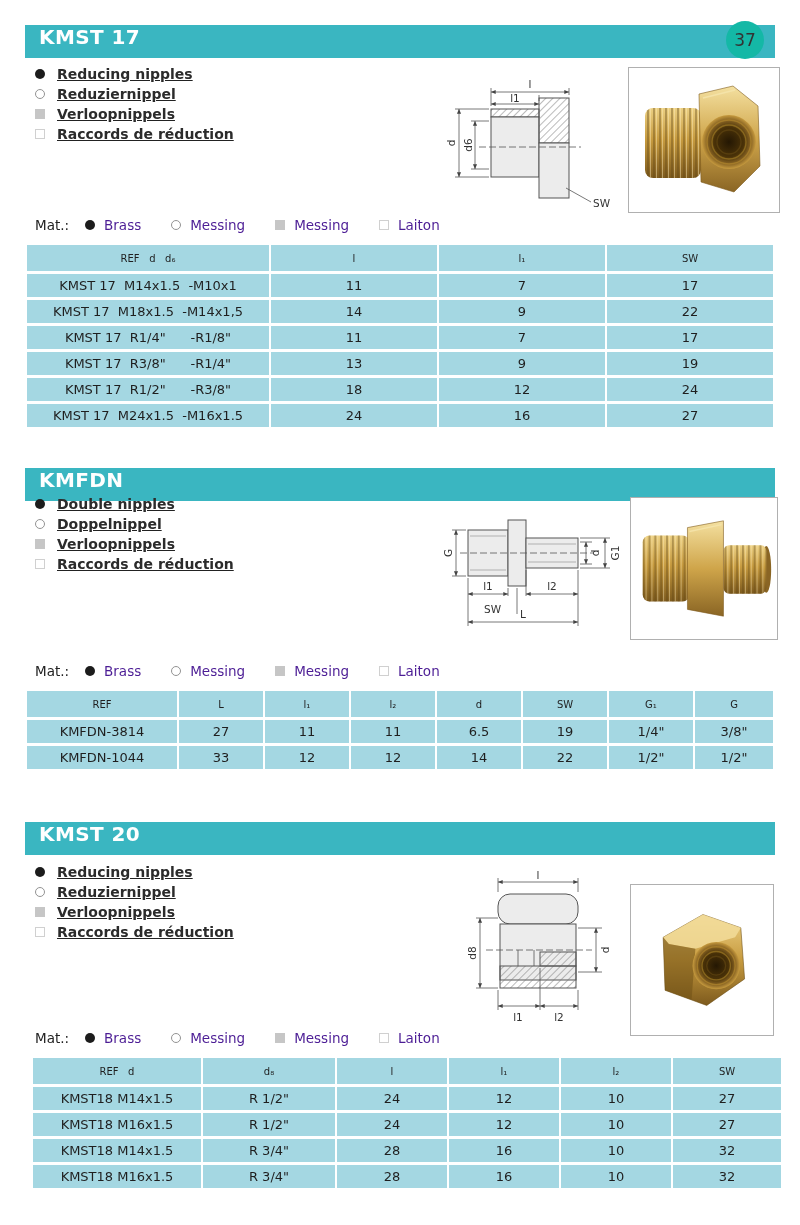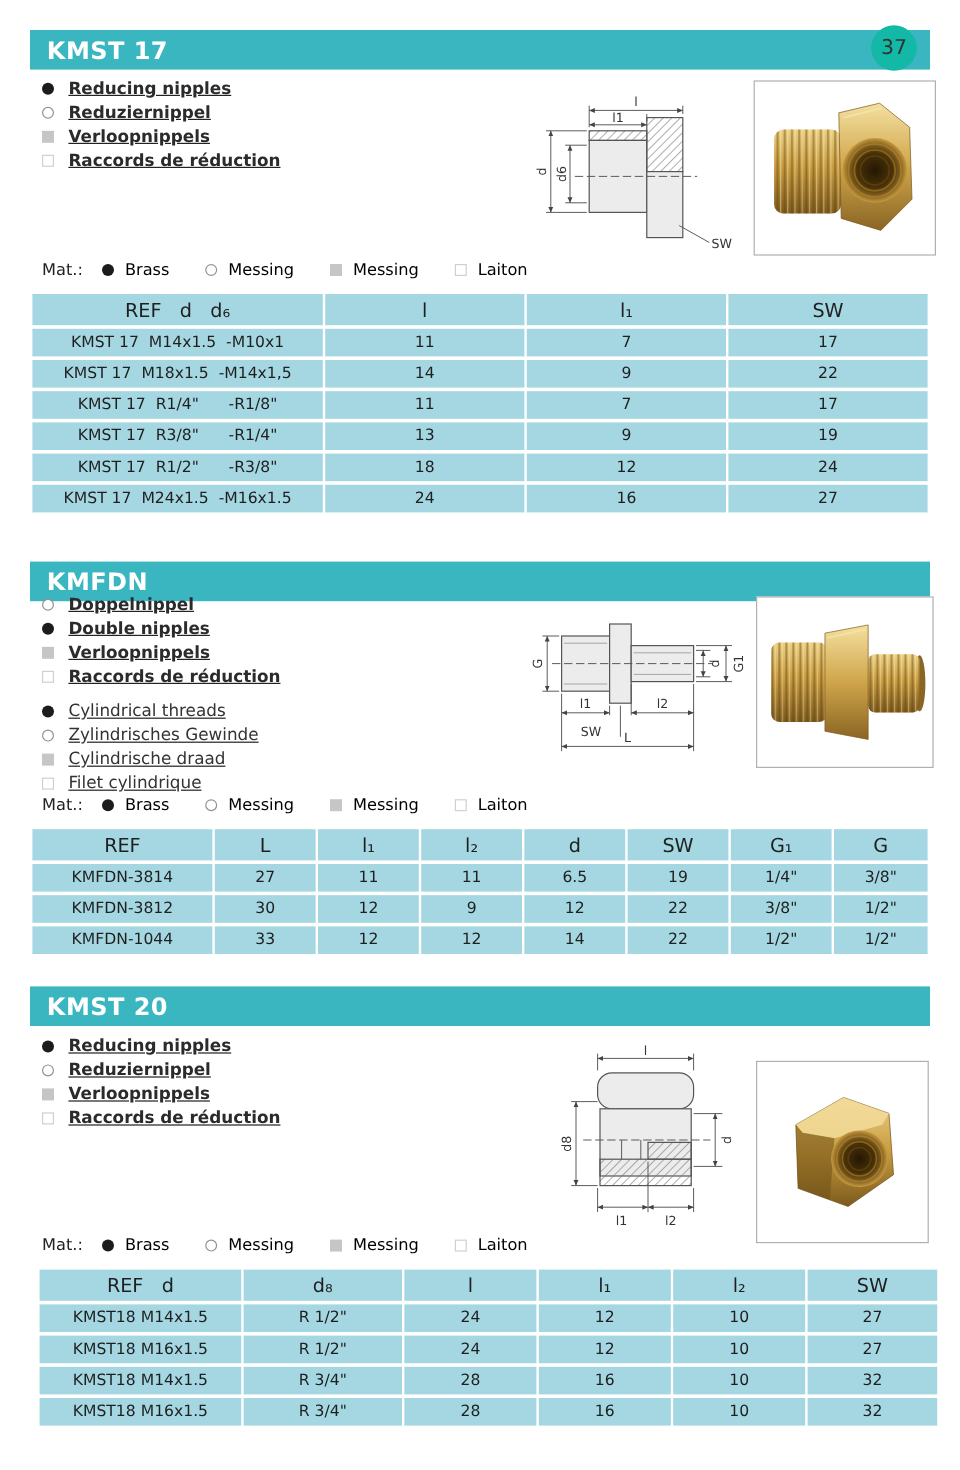--- a/index.html
+++ b/index.html
@@ -1,45 +1,45 @@
 <!DOCTYPE html>
 <html style="--teal: #3ab6c1; --cell: #a4d7e2;"><head>
 <meta charset="utf-8">
 <style>
   :root{ --teal:#3ab6c1; --cell:#a4d7e2; }
   html,body{margin:0;padding:0;background:#fff;}
   #page{position:relative;width:800px;height:1225px;background:#fff;overflow:hidden;
         font-family:"DejaVu Sans","Liberation Sans",sans-serif;color:#222;}
   .bar{position:absolute;left:25px;width:750px;height:33px;background:var(--teal);
-       display:flex;align-items:center;padding-left:14px;box-sizing:border-box;}
+       display:flex;align-items:flex-start;padding-left:14px;box-sizing:border-box;}
   .bar-title{color:#fff;font-weight:bold;font-size:20px;letter-spacing:.4px;}
   .page-circle{position:absolute;left:726px;top:21px;width:38px;height:38px;border-radius:50%;
        background:#14b8a6;display:flex;align-items:center;justify-content:center;
        font-size:17px;color:#333;}
   .bullets{position:absolute;text-decoration:underline;}
   .bullet-row{display:flex;align-items:center;height:20px;}
   .mk{display:inline-block;width:10px;height:10px;margin-right:12px;flex:none;box-sizing:border-box;}
   .filled-circle{background:#1c1c1c;border-radius:50%;}
   .open-circle{border:1.6px solid #939393;border-radius:50%;background:#fff;}
   .filled-square{background:#c6c6c6;}
   .open-square{border:1.5px solid #d0d0d0;background:#fff;}
   .bl{font-size:14px;font-weight:bold;color:#2b2b2b;}
   .bullets.regular .bl{font-weight:normal;color:#333;}
   .mat{position:absolute;display:flex;align-items:center;font-size:13.5px;color:#222;height:18px;}
   .mat .mk{margin-right:9px;}
   .mat .mat-label{margin-right:16px;}
-  .mat .ml{margin-right:30px;font-size:13.5px;color:#000000;}
+  .mat .ml{margin-right:30px;font-size:13.5px;color:#4c1d95;}
   .photo{position:absolute;background:#fff;border:1px solid #b0b0b0;box-sizing:border-box;}
   .photo svg{display:block;width:100%;height:100%;}
   .diag{position:absolute;}
   .diag text{font-size:10.5px;fill:#333;}
   table.tbl{position:absolute;border-collapse:separate;border-spacing:2px 3px;table-layout:fixed;}
   .tbl th,.tbl td{background:var(--cell);color:#1f1f1f;font-size:13px;font-weight:normal;
       text-align:center;vertical-align:middle;padding:0;height:23px;white-space:pre;overflow:hidden;}
-  .tbl th{height:26px;font-size:16px;}
+  .tbl th{height:26px;font-size:10px;}
 </style>
 </head>
 <body>
 
 <div id="page">
 
   <div class="bar" style="top:25px">
     <span class="bar-title">KMST 17</span>
   </div>
   <div class="page-circle">
@@ -203,52 +203,34 @@
         </tr>
       </tbody>
     </table>
 
   <div class="bar" style="top:468px">
     <span class="bar-title">KMFDN</span>
   </div>
 
   <div class="bullets" style="left:35px;top:494px">
       <div class="bullet-row">
+        <span class="mk filled-circle"></span>
+        <span class="bl">Double nipples</span>
+      </div>
+      <div class="bullet-row">
         <span class="mk open-circle"></span>
         <span class="bl">Doppelnippel</span>
       </div>
       <div class="bullet-row">
-        <span class="mk filled-circle"></span>
-        <span class="bl">Double nipples</span>
-      </div>
-      <div class="bullet-row">
         <span class="mk filled-square"></span>
         <span class="bl">Verloopnippels</span>
       </div>
       <div class="bullet-row">
         <span class="mk open-square"></span>
         <span class="bl">Raccords de réduction</span>
-      </div>
-    </div>
-  <div class="bullets regular" style="left:35px;top:583px">
-      <div class="bullet-row">
-        <span class="mk filled-circle"></span>
-        <span class="bl">Cylindrical threads</span>
-      </div>
-      <div class="bullet-row">
-        <span class="mk open-circle"></span>
-        <span class="bl">Zylindrisches Gewinde</span>
-      </div>
-      <div class="bullet-row">
-        <span class="mk filled-square"></span>
-        <span class="bl">Cylindrische draad</span>
-      </div>
-      <div class="bullet-row">
-        <span class="mk open-square"></span>
-        <span class="bl">Filet cylindrique</span>
       </div>
     </div>
 
   <svg class="diag" style="left:418px;top:496px" width="205" height="140" viewBox="0 0 205 140">
     <defs>
       <marker id="ar1" viewBox="0 0 10 10" refX="9" refY="5" markerWidth="6.5" markerHeight="6.5" orient="auto-start-reverse">
         <path d="M0,1L9,5L0,9z" fill="#444"></path>
         </marker>
     </defs>
     <g stroke="#555" stroke-width="1" fill="#ececec">
@@ -359,30 +341,20 @@
           <td>KMFDN-3814</td>
           <td>27</td>
           <td>11</td>
           <td>11</td>
           <td>6.5</td>
           <td>19</td>
           <td>1/4"</td>
           <td>3/8"</td>
         </tr>
         <tr>
-          <td>KMFDN-3812</td>
-          <td>30</td>
-          <td>12</td>
-          <td>9</td>
-          <td>12</td>
-          <td>22</td>
-          <td>3/8"</td>
-          <td>1/2"</td>
-        </tr>
-        <tr>
           <td>KMFDN-1044</td>
           <td>33</td>
           <td>12</td>
           <td>12</td>
           <td>14</td>
           <td>22</td>
           <td>1/2"</td>
           <td>1/2"</td>
         </tr>
       </tbody>

